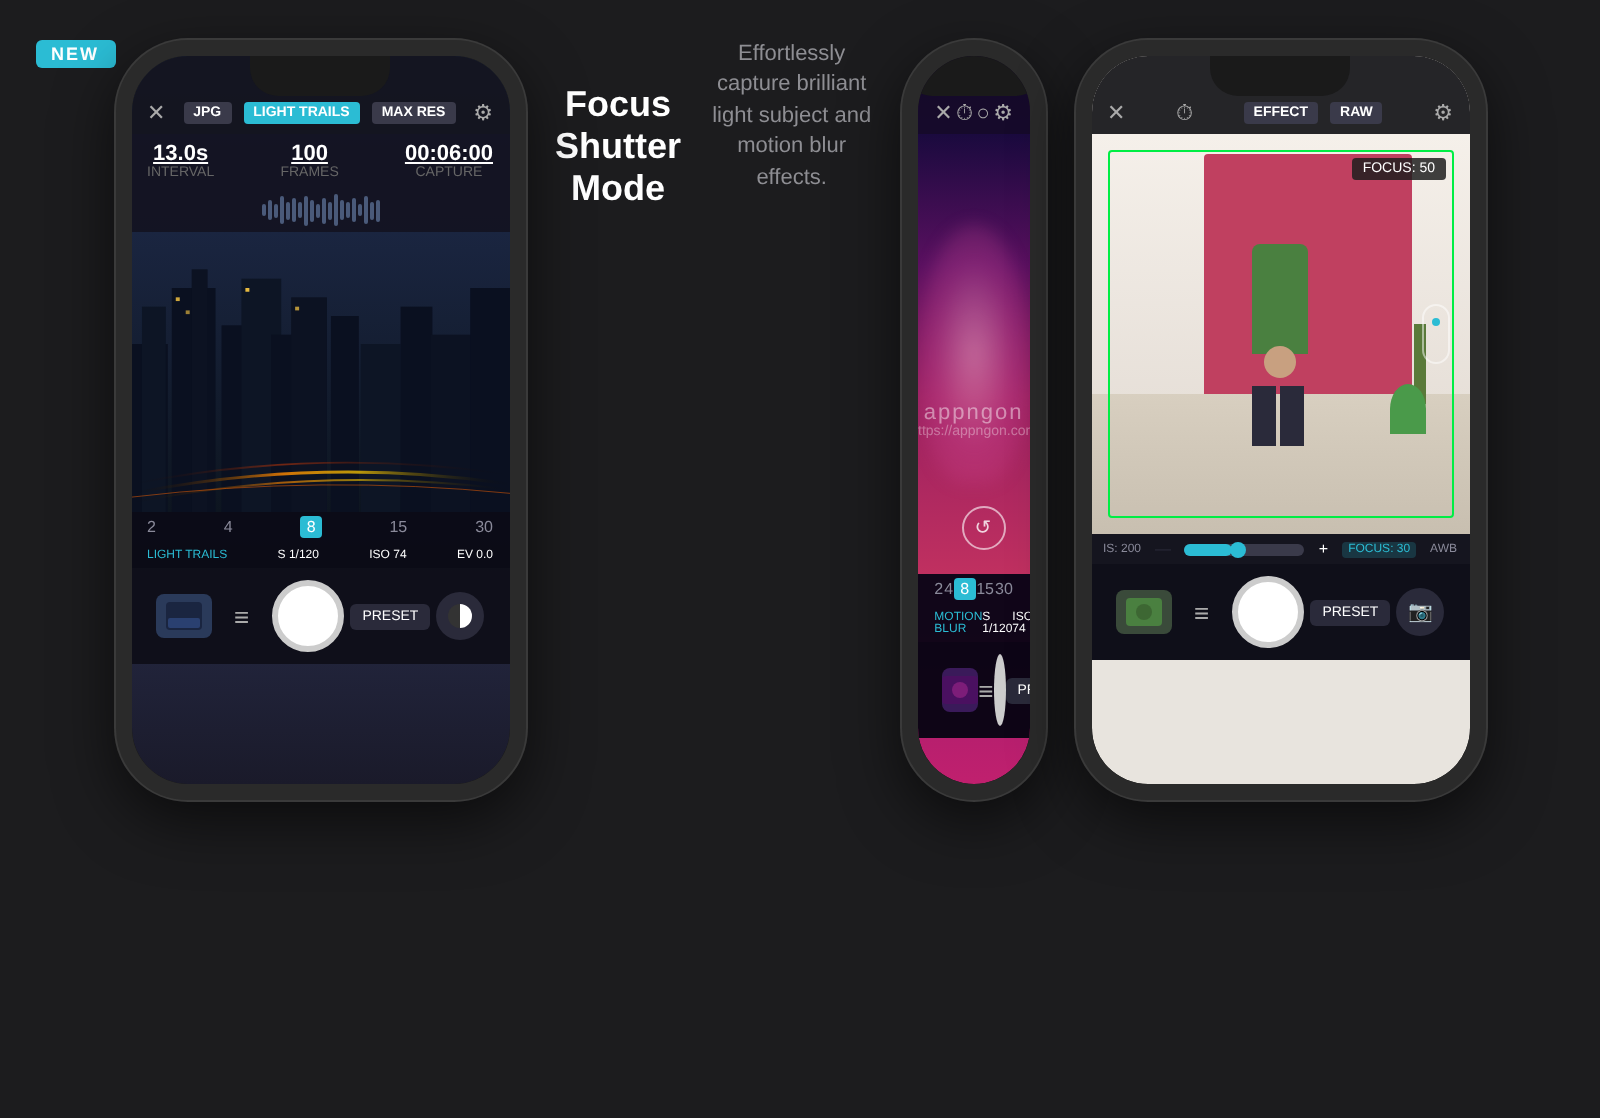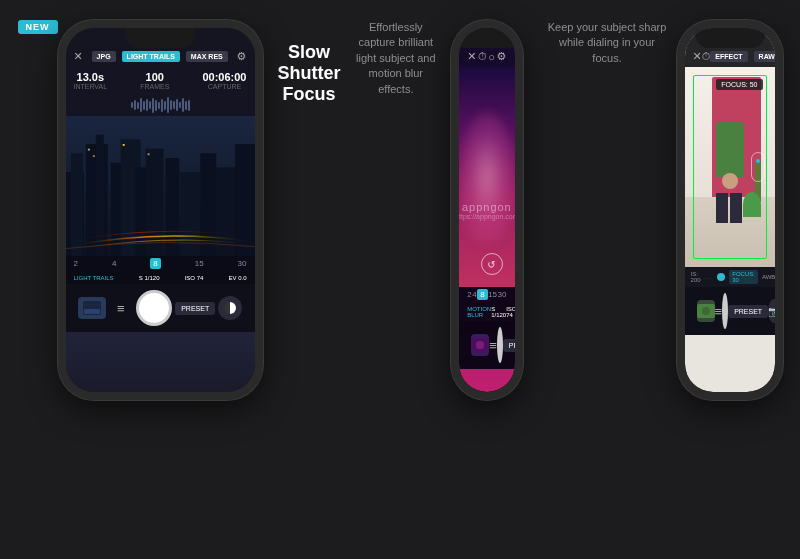--- a/index.html
+++ b/index.html
@@ -136,20 +136,21 @@
     }
 
     .timelapse-value {
       text-align: center;
     }
 
     .timelapse-value .val {
       color: #fff;
       font-size: 11px;
       font-weight: 600;
+      text-decoration: underline;
     }
 
     .timelapse-value .lbl {
       color: #666;
       font-size: 7px;
     }
 
     .waveform-bar {
       background: rgba(20,20,35,0.95);
       padding: 3px 8px;
@@ -428,21 +429,21 @@
               <path d="M7,1 A6,6 0 0,1 7,13 L7,1" fill="#fff"></path>
               <path d="M7,1 A6,6 0 0,0 7,13 L7,1" fill="#333"></path>
             </svg>
           </div>
         </div>
       </div>
     </div>
   </div>
 
   <div class="feature-section">
-    <div class="feature-title" style="margin-top:22px;">Slow Shutter Focus</div>
+    <div class="feature-title" style="margin-top:22px;">Focus Shutter Mode</div>
     <div class="feature-description">Effortlessly capture brilliant light subject and motion blur effects.</div>
 
     <div class="phone-mockup">
       <div class="phone-notch"></div>
       <div class="phone-screen phone2-screen">
 
         <div class="camera-top-bar" style="background:rgba(20,10,40,0.85);">
           <span style="color:#aaa;font-size:11px;">✕</span>
           <span style="color:#aaa;font-size:11px;">⏱</span>
           <span style="color:#aaa;font-size:11px;">○</span>
@@ -492,21 +493,20 @@
           <span class="preset-btn">PRESET</span>
           <div class="action-icon">
             <span style="color:#aaa;font-size:10px;">⚙</span>
           </div>
         </div>
       </div>
     </div>
   </div>
 
   <div class="feature-section">
-    <div class="feature-description">Keep your subject sharp while dialing in your focus.</div>
 
     <div class="phone-mockup">
       <div class="phone-notch"></div>
       <div class="phone-screen" style="background:#e8e4de;">
 
         <div class="camera-top-bar" style="background:rgba(15,15,20,0.9);">
           <span style="color:#aaa;font-size:11px;">✕</span>
           <span style="color:#aaa;font-size:11px;">⏱</span>
           <div class="camera-top-icons">
             <span class="camera-badge">EFFECT</span>

